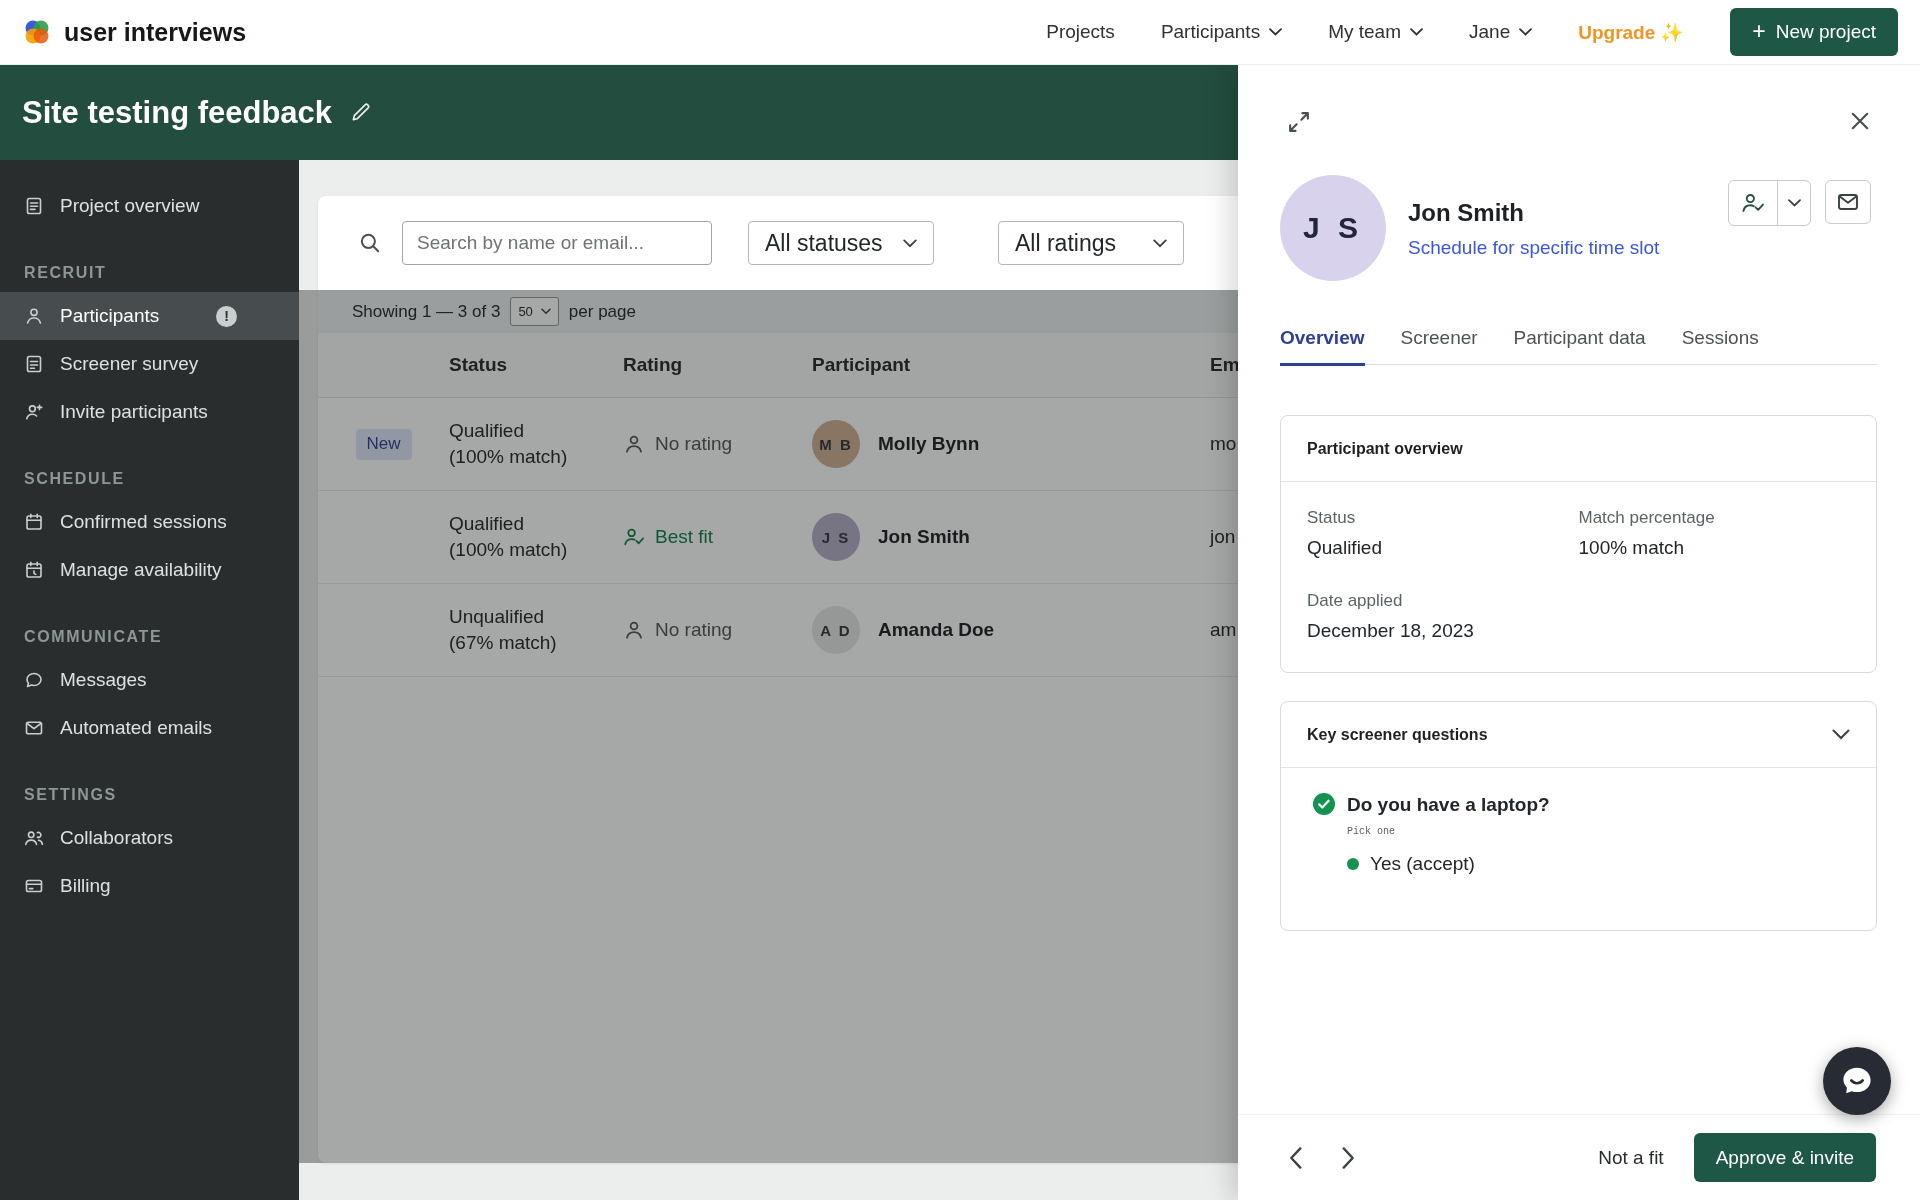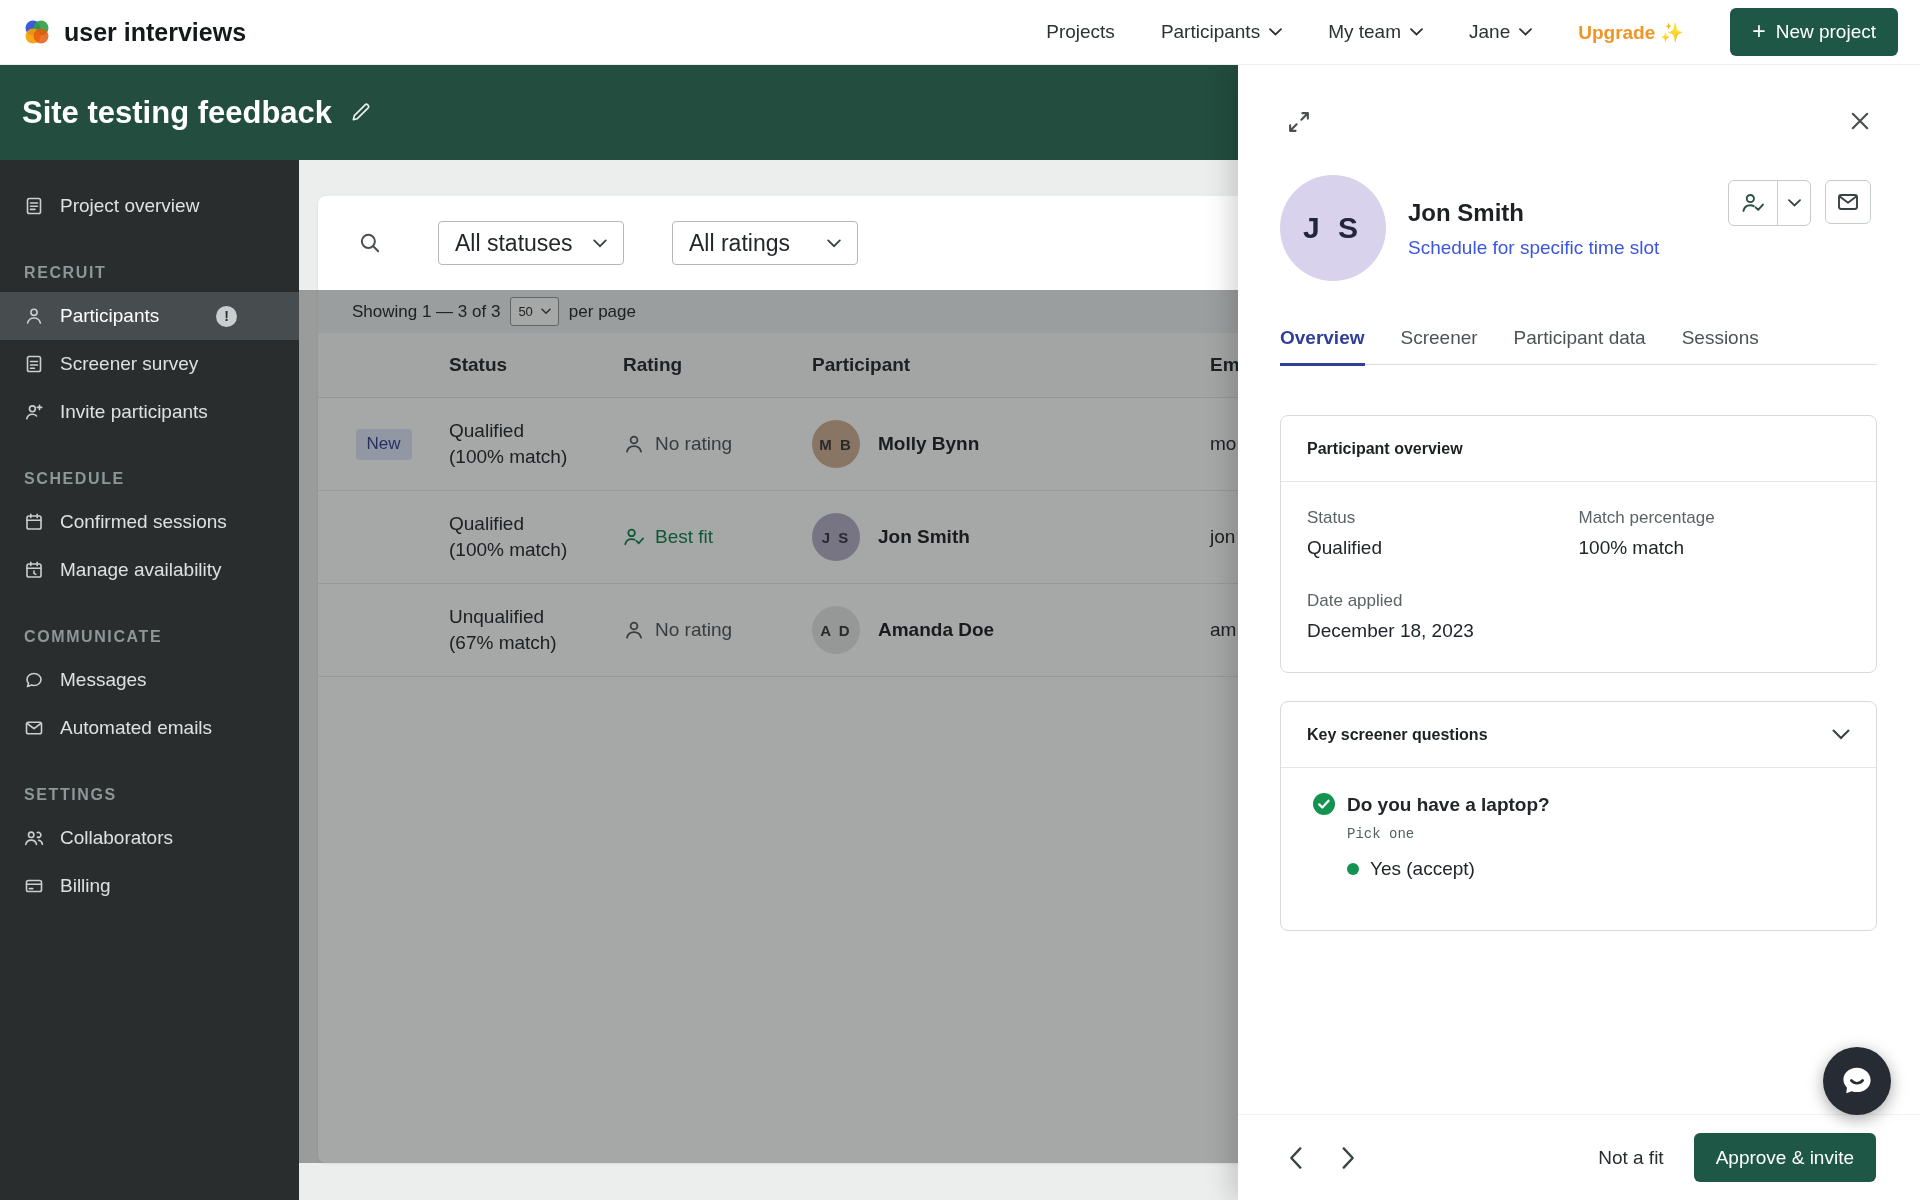--- a/index.html
+++ b/index.html
@@ -31,21 +31,21 @@
 
   
   .main{position:absolute;left:299px;top:160px;width:1621px;height:1040px;background:#eceeee;z-index:1;}
   .content-card{position:absolute;left:19px;top:36px;width:952px;height:967px;background:#fff;border-radius:8px;box-shadow:0 1px 3px rgba(0,0,0,.08);overflow:hidden;}
   .toolbar{height:94px;display:flex;align-items:center;padding-left:40px;}
   .search-ic{color:#4a5052;margin-right:20px;}
   .search-input{width:310px;height:44px;border:1px solid #9fa6a6;border-radius:4px;font-size:19px;padding:0 14px;color:#333;box-sizing:border-box;font-family:inherit;background:#fff;}
   .search-input::placeholder{color:#6d7475;}
   .uiselect{height:44px;border:1px solid #b2b8b8;border-radius:4px;background:#fff;display:flex;align-items:center;justify-content:space-between;padding:0 16px;font-size:23px;color:#22282a;box-sizing:border-box;cursor:pointer;}
   .sel-status{width:186px;margin-left:36px;}
-  .sel-rating{width:186px;margin-left:48px;}
+  .sel-rating{width:186px;margin-left:64px;}
   .showing-bar{height:43px;background:#eef0f0;display:flex;align-items:center;padding:0 34px;font-size:17px;color:#22282a;gap:10px;}
   .pp-select{height:27px;border:1px solid #8f9697;background:#fff;border-radius:3px;font-size:13px;display:flex;align-items:center;padding:0 7px;gap:8px;cursor:pointer;color:#22282a;}
   .t-head,.t-row{display:grid;grid-template-columns:131px 174px 189px 398px 1fr;align-items:center;}
   .t-head{height:64px;background:#fbfcfc;border-bottom:1px solid #e2e5e5;font-size:19px;font-weight:700;color:#22282a;}
   .t-row{height:92px;border-bottom:1px solid #e8ebeb;font-size:19px;color:#22282a;cursor:pointer;background:#fff;}
   .badge-new{width:56px;height:31px;background:#dfe6fb;color:#32418f;border-radius:4px;display:flex;align-items:center;justify-content:center;font-size:17px;margin:0 auto;}
   .cell-status{line-height:1.35;}
   .cell-rating{display:flex;align-items:center;gap:10px;color:#4e5557;}
   .cell-rating.best{color:#0c7f4b;font-weight:500;}
   .cell-part{display:flex;align-items:center;gap:18px;font-weight:700;color:#1b2022;}
@@ -75,21 +75,21 @@
   .card1{top:350px;height:258px;}
   .card2{top:636px;height:230px;}
   .card-h{height:66px;display:flex;align-items:center;justify-content:space-between;padding:0 26px;border-bottom:1px solid #e3e6e6;font-size:16px;font-weight:700;color:#1d2124;box-sizing:border-box;}
   .fields-grid{display:grid;grid-template-columns:1fr 1fr;padding:26px;row-gap:32px;}
   .f-label{font-size:17px;color:#5a6365;}
   .f-value{font-size:19px;color:#20262a;margin-top:9px;}
   .f-value.link{color:#3c55dd;cursor:pointer;}
   .screener-body{padding:26px 26px 0 31px;display:flex;gap:11px;}
   .check-ic{flex:none;margin-top:-2px;}
   .q-title{font-size:19px;font-weight:700;color:#20262a;}
-  .q-type{font-family:"Liberation Mono","DejaVu Sans Mono",monospace;font-size:14px;color:#565e60;margin-top:10px;}
+  .q-type{font-family:"Liberation Mono","DejaVu Sans Mono",monospace;font-size:10px;color:#565e60;margin-top:10px;}
   .q-answer{display:flex;align-items:center;gap:11px;margin-top:16px;font-size:19px;color:#20262a;}
   .dot{width:12px;height:12px;border-radius:50%;background:#12934f;flex:none;}
   .panel-footer{position:absolute;left:0;bottom:0;width:682px;height:85px;background:#fff;display:flex;align-items:center;padding:0 44px 0 50px;box-sizing:border-box;box-shadow:0 -1px 0 rgba(0,0,0,.05);}
   .pg-btn{color:#3c4345;background:none;border:none;padding:0;cursor:pointer;}
   .pg-next{margin-left:38px;}
   .not-fit{margin-left:auto;font-size:19px;color:#282d2f;cursor:pointer;}
   .btn-approve{margin-left:30px;background:#1e5746;color:#fff;font-size:19px;border:none;border-radius:6px;height:49px;padding:0 22px;cursor:pointer;font-family:inherit;}
   .chat-fab{position:absolute;right:29px;bottom:85px;width:68px;height:68px;border-radius:50%;background:#272b33;display:flex;align-items:center;justify-content:center;box-shadow:0 4px 16px rgba(0,0,0,.35);z-index:50;cursor:pointer;border:none;}
 </style>
 </head>
@@ -259,20 +259,21 @@
   <main class="main">
     <div class="content-card">
 
       <div class="toolbar">
         <span class="search-ic">
           <svg width="24" height="24" viewBox="0 0 22 22" fill="none" stroke="currentColor" stroke-width="1.8" stroke-linecap="round">
               <circle cx="9.5" cy="9.5" r="6"></circle>
               <path d="M14 14l4.5 4.5"></path>
             </svg>
         </span>
+        <input class="search-input" type="text" placeholder="Search by name or email..." style="">
         <div class="uiselect sel-status">
           <span>All statuses</span>
           <span>
               <svg width="14" height="9" viewBox="0 0 14 9" fill="none" stroke="#3a4143" stroke-width="1.8" stroke-linecap="round">
                 <path d="M1.2 1.4L7 7.2l5.8-5.8"></path>
               </svg>
             </span>
         </div>
         <div class="uiselect sel-rating">
           <span>All ratings</span>

